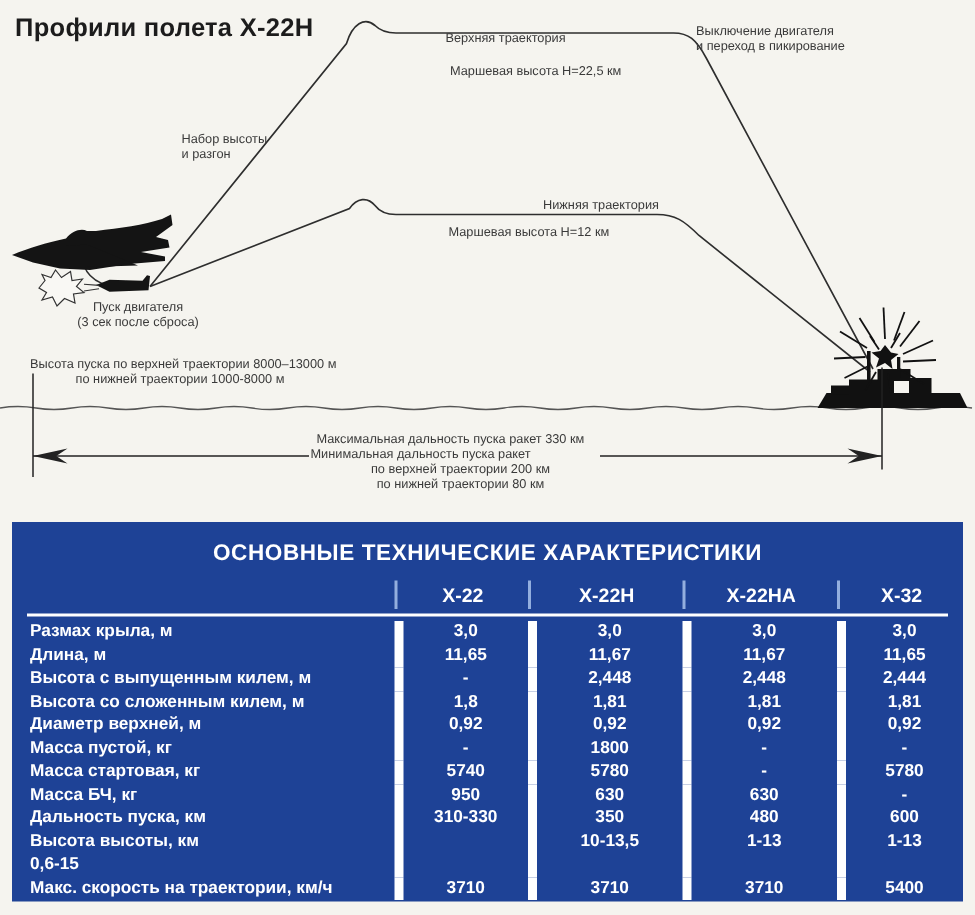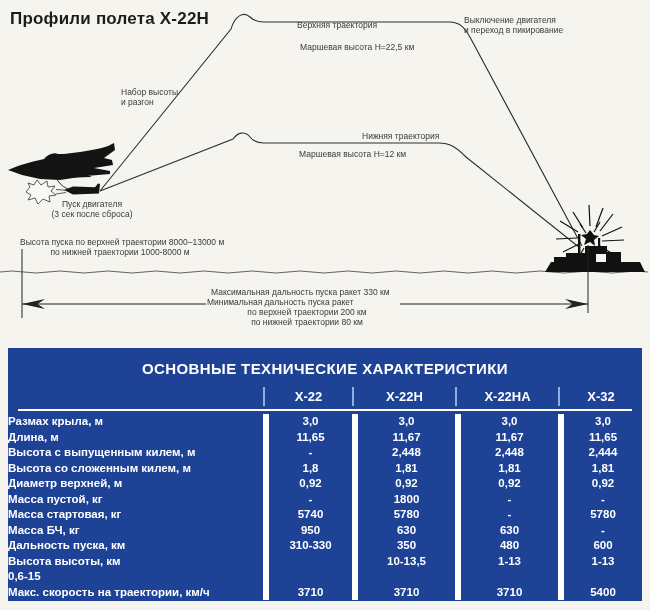--- a/index.html
+++ b/index.html
@@ -19,21 +19,21 @@
   .tbl-title{padding-top:12px;text-align:center;font-size:15px;font-weight:bold;
              letter-spacing:.4px;}
   .tbl-head{display:grid;grid-template-columns:255px 89px 103px 103px 84px;
             margin-top:10px;height:19px;align-items:center;}
   .tbl-head .col{text-align:center;font-size:13px;font-weight:bold;
                  border-left:2px solid #93aede;height:19px;line-height:19px;}
   .rule{height:2px;background:#fff;margin:3px 10px 0 10px;}
   .tbl-body{margin-top:3px;}
   .row{display:grid;grid-template-columns:255px 89px 103px 103px 84px;align-items:start;}
   .row .c{font-size:11.5px;font-weight:bold;line-height:15.5px;}
-  .row .lab{padding-left:0;}
+  .row .lab{padding-left:12px;}
   .row .val{text-align:center;border-left:6px solid #ffffff;align-self:stretch;}
 </style>
 </head>
 <body>
 
 <div class="page">
 
   <div class="diagram">
     <svg width="650" height="345" viewBox="0 0 650 345">
 

